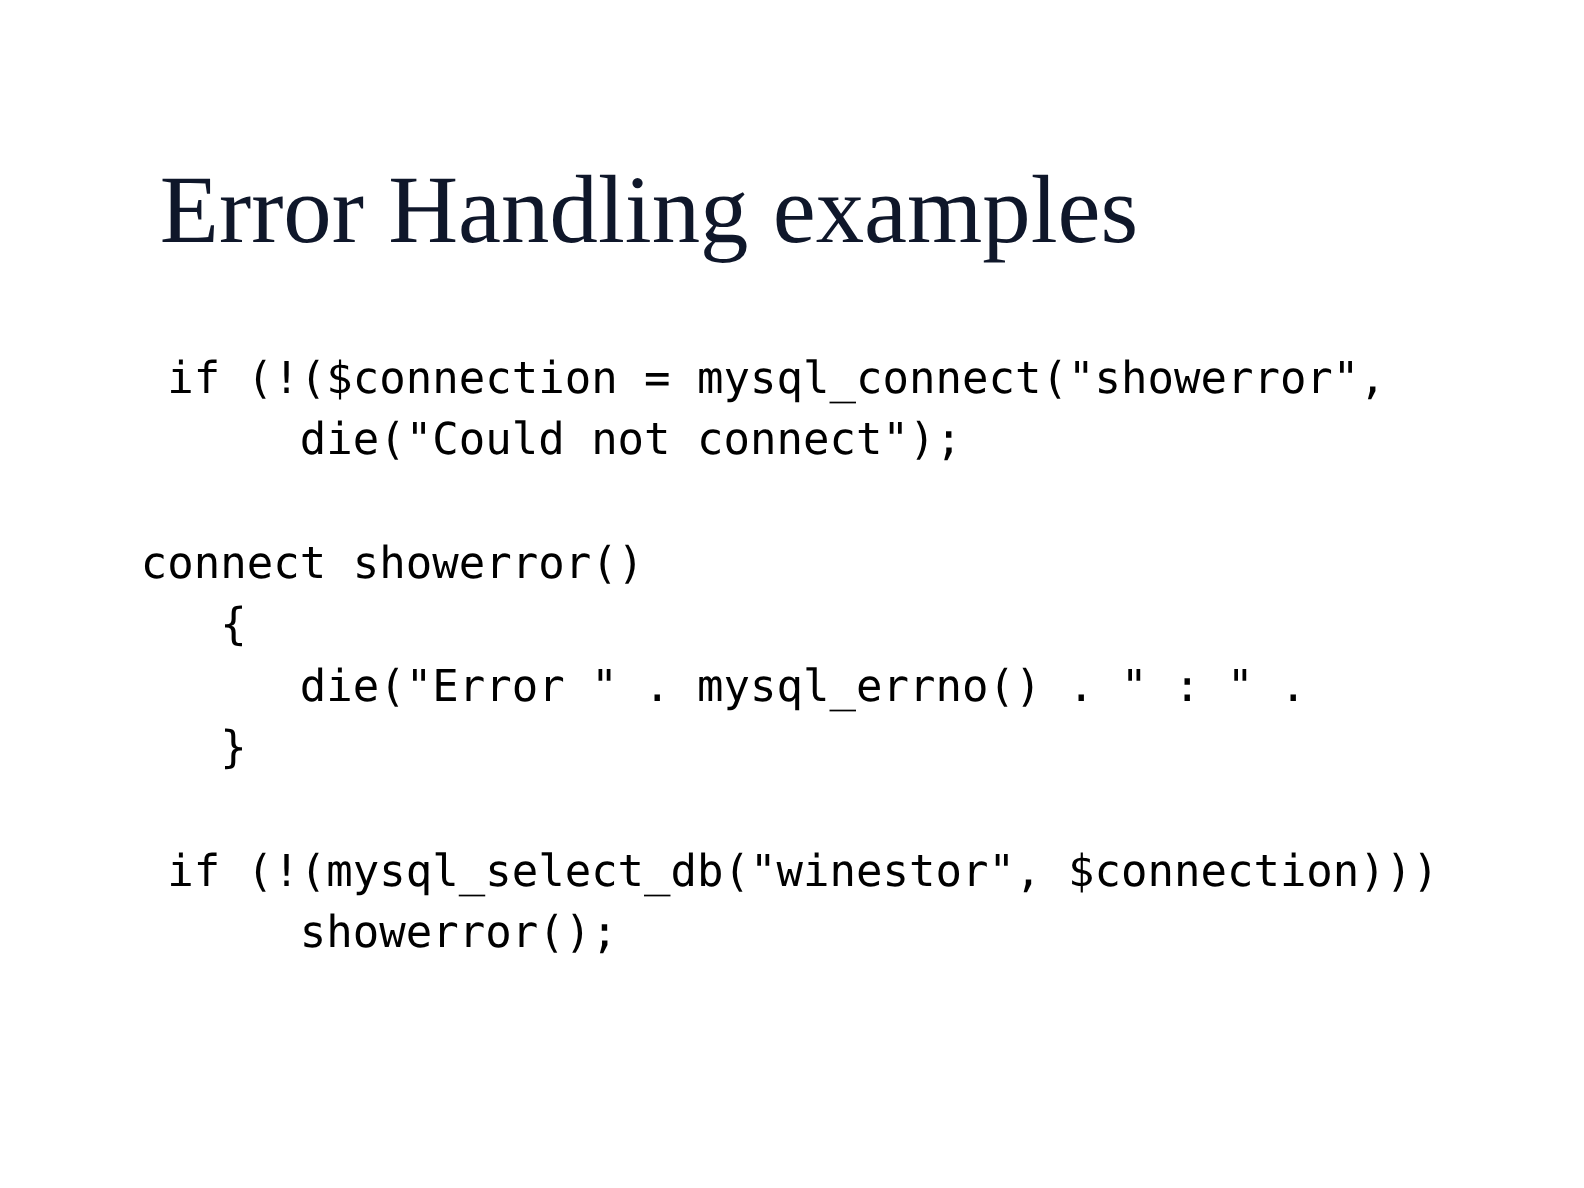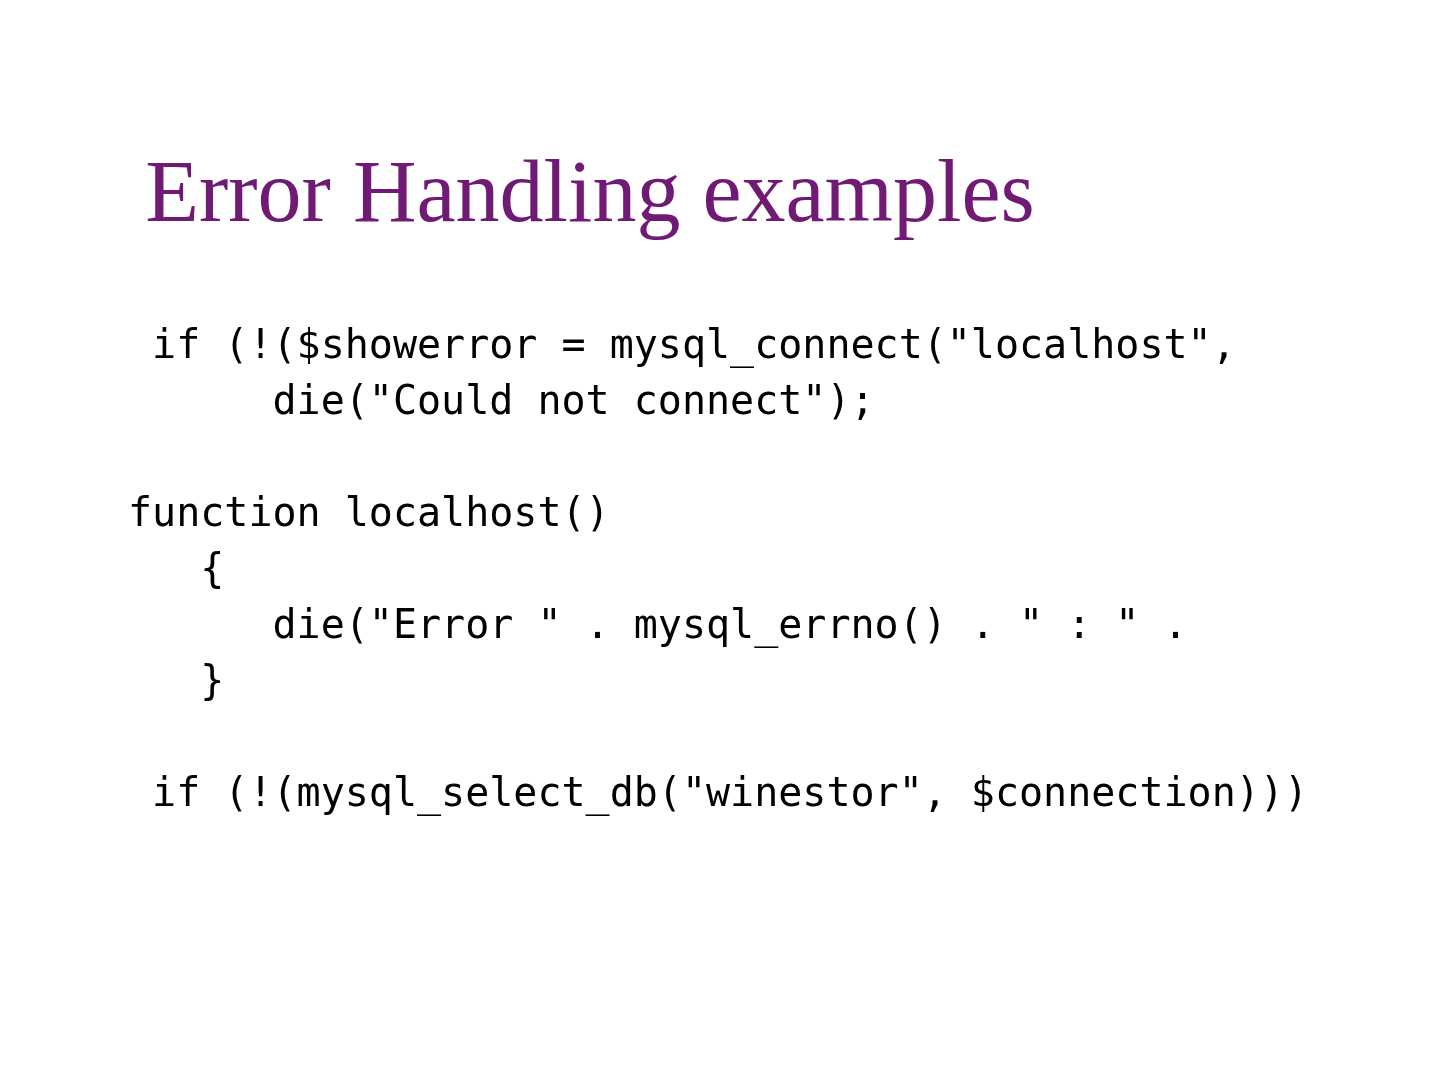--- a/index.html
+++ b/index.html
@@ -19,21 +19,21 @@
   .slide-title {
     position: absolute;
     top: 148px;
     left: 0;
     width: 1180px;
     text-align: center;
     font-family: "Liberation Serif", serif;
     font-size: 88px;
     line-height: 88px;
     font-weight: 400;
-    color: #701a75;
+    color: #0f172a;
     white-space: nowrap;
   }
   .code-block {
     position: absolute;
     top: 320px;
     left: 128px;
     font-family: "DejaVu Sans Mono", monospace;
     font-size: 40px;
     line-height: 48px;
     color: #000000;
@@ -46,40 +46,43 @@
   }
 </style>
 </head>
 <body>
 
 <div class="slide">
   <div class="slide-title">Error Handling examples</div>
 
   <div class="code-block">
       <div class="code-para">
-        <div class="code-line"> if (!($showerror = mysql_connect("localhost",</div>
+        <div class="code-line"> if (!($connection = mysql_connect("showerror",</div>
       </div>
       <div class="code-para">
         <div class="code-line">      die("Could not connect");</div>
       </div>
       <div class="code-para">
         <div class="code-line">&nbsp;</div>
       </div>
       <div class="code-para">
-        <div class="code-line">function localhost()</div>
+        <div class="code-line">connect showerror()</div>
       </div>
       <div class="code-para">
         <div class="code-line">   {</div>
       </div>
       <div class="code-para">
         <div class="code-line">      die("Error " . mysql_errno() . " : " .</div>
       </div>
       <div class="code-para">
         <div class="code-line">   }</div>
       </div>
       <div class="code-para">
         <div class="code-line">&nbsp;</div>
       </div>
       <div class="code-para">
         <div class="code-line"> if (!(mysql_select_db("winestor", $connection)))</div>
       </div>
+      <div class="code-para">
+        <div class="code-line">      showerror();</div>
+      </div>
     </div>
 </div>
 
 </body></html>

